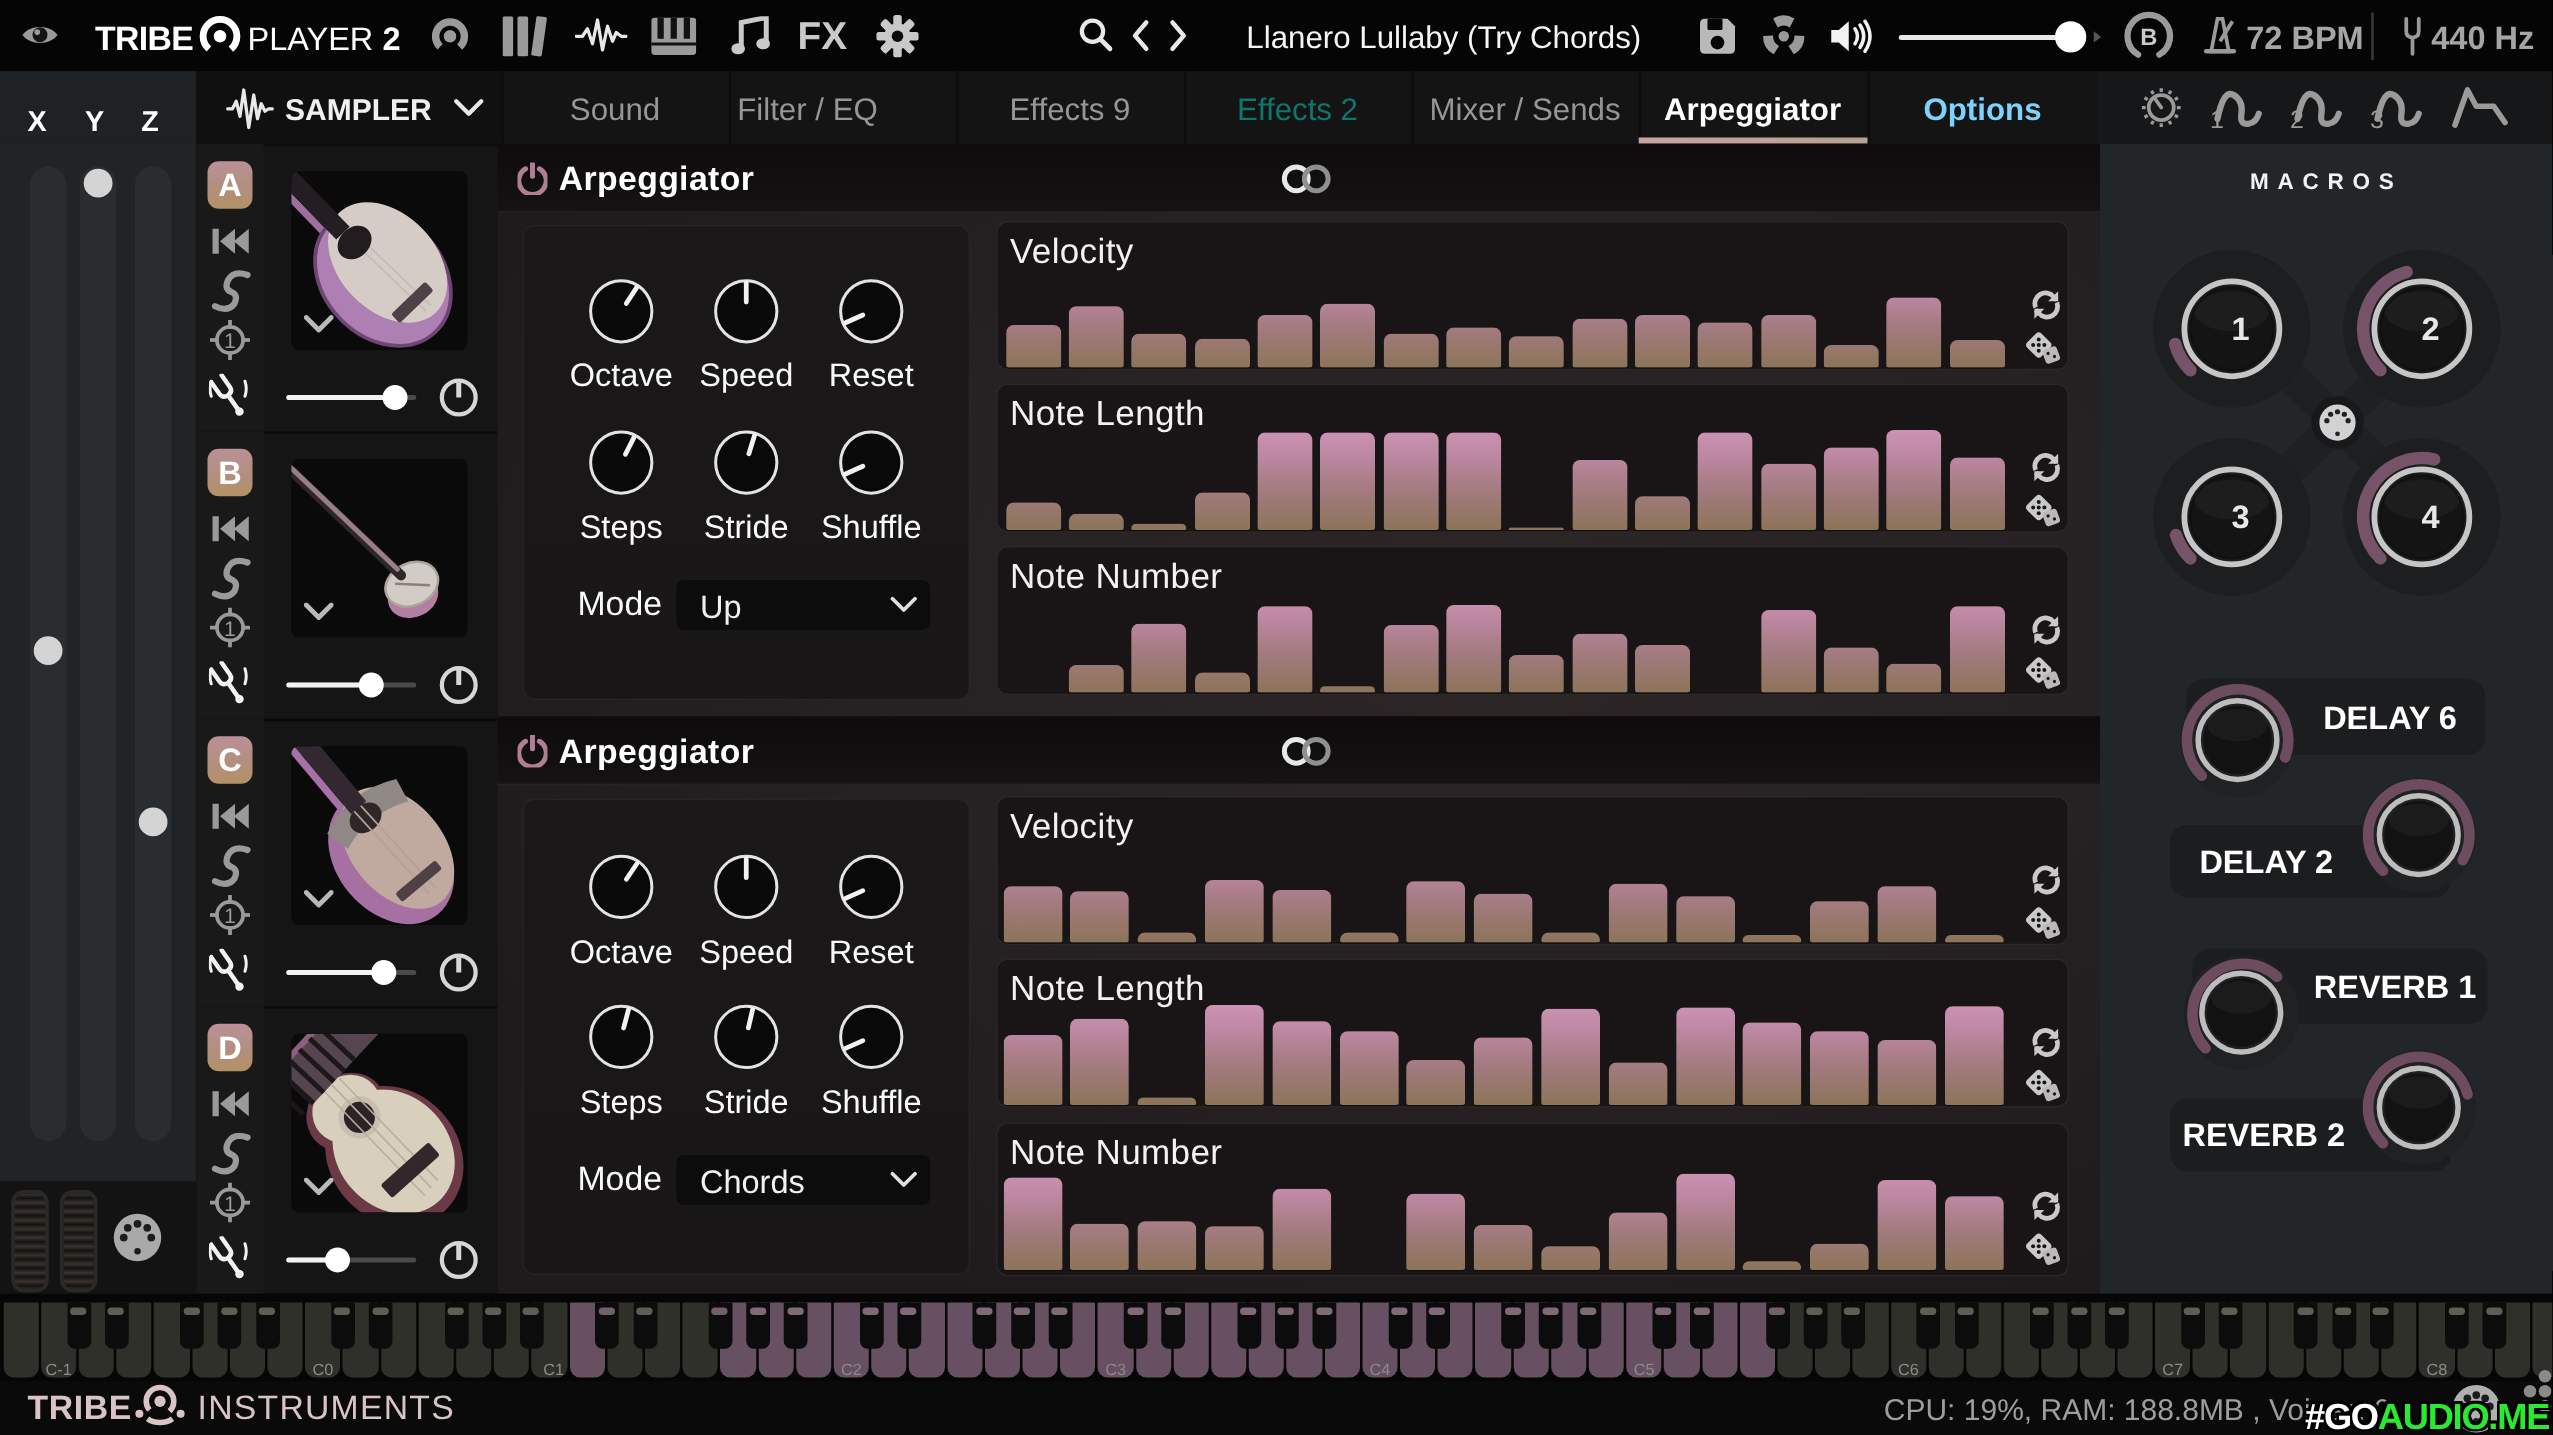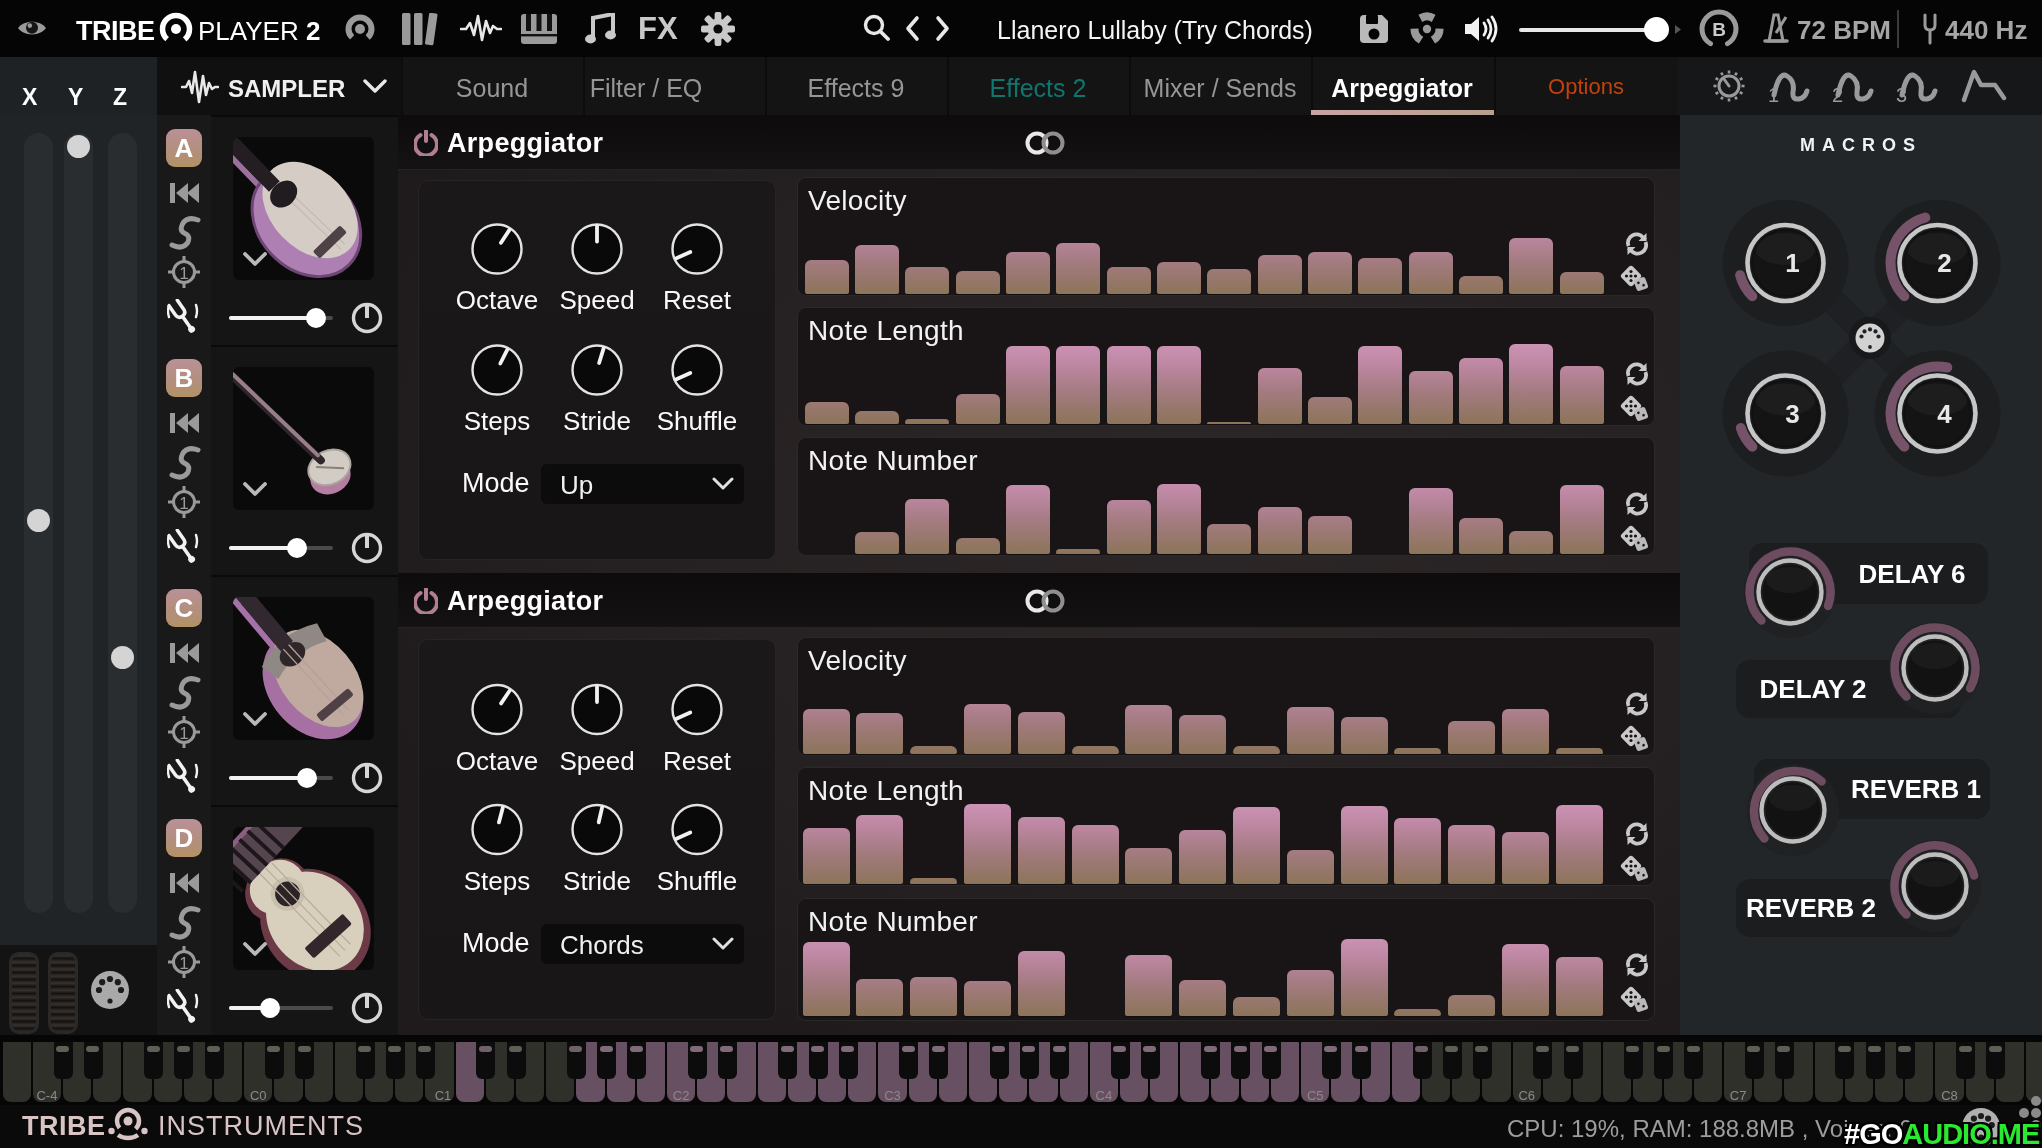--- a/index.html
+++ b/index.html
@@ -127,21 +127,21 @@
     <div class="txt" style="left:646px;top:74px;transform:translateX(-50%);font-size:25px;font-weight:500;color:#969696">Filter / EQ</div>
     <div class="abs" style="left:765px;top:57px;width:182px;height:58px;border-left:2px solid #0c0c0c;"></div>
     <div class="txt" style="left:856px;top:74px;transform:translateX(-50%);font-size:25px;font-weight:500;color:#969696">Effects 9</div>
     <div class="abs" style="left:947px;top:57px;width:182px;height:58px;border-left:2px solid #0c0c0c;"></div>
     <div class="txt" style="left:1038px;top:74px;transform:translateX(-50%);font-size:25px;font-weight:500;color:#0f766e">Effects 2</div>
     <div class="abs" style="left:1129px;top:57px;width:182px;height:58px;border-left:2px solid #0c0c0c;"></div>
     <div class="txt" style="left:1220px;top:74px;transform:translateX(-50%);font-size:25px;font-weight:500;color:#969696">Mixer / Sends</div>
     <div class="abs" style="left:1311px;top:57px;width:183px;height:58px;border-left:2px solid #0c0c0c;"></div>
     <div class="txt" style="left:1402px;top:74px;transform:translateX(-50%);font-size:25px;font-weight:700;color:#ffffff">Arpeggiator</div>
     <div class="abs" style="left:1494px;top:57px;width:184px;height:58px;border-left:2px solid #0c0c0c;"></div>
-    <div class="txt" style="left:1586px;top:74px;transform:translateX(-50%);font-size:22px;font-weight:400;color:#c2410c">Options</div>
+    <div class="txt" style="left:1586px;top:74px;transform:translateX(-50%);font-size:25px;font-weight:700;color:#7dd3fc">Options</div>
     <div class="abs" style="left:1311px;top:110px;width:183px;height:5px;background:linear-gradient(90deg,#c8a4a4,#b7a08e)"></div>
     <svg style="position:absolute;left:1713px;top:70px;" width="32" height="32" viewBox="0 0 32 32">
       <circle cx="16" cy="16" r="10" fill="none" stroke="#9a9a9a" stroke-width="3"></circle>
       <line x1="16.0" y1="3.5" x2="16.0" y2="0.5" stroke="#9a9a9a" stroke-width="2.6"></line>
       <line x1="22.2" y1="5.2" x2="23.8" y2="2.6" stroke="#9a9a9a" stroke-width="2.6"></line>
       <line x1="26.8" y1="9.7" x2="29.4" y2="8.2" stroke="#9a9a9a" stroke-width="2.6"></line>
       <line x1="28.5" y1="16.0" x2="31.5" y2="16.0" stroke="#9a9a9a" stroke-width="2.6"></line>
       <line x1="26.8" y1="22.2" x2="29.4" y2="23.7" stroke="#9a9a9a" stroke-width="2.6"></line>
       <line x1="22.2" y1="26.8" x2="23.8" y2="29.4" stroke="#9a9a9a" stroke-width="2.6"></line>
       <line x1="16.0" y1="28.5" x2="16.0" y2="31.5" stroke="#9a9a9a" stroke-width="2.6"></line>
@@ -764,21 +764,21 @@
       <ellipse cx="113" cy="683" rx="24" ry="13" fill="#2e2e2e" opacity="0.35"></ellipse>
       <circle cx="255" cy="771" r="46" fill="#1f2123"></circle>
       <path d="M226.4 799.6 A40.5 40.5 0 1 1 294.1 760.5" fill="none" stroke="#6d4c5f" stroke-width="8.5" stroke-linecap="round"></path>
       <circle cx="255" cy="771" r="31.5" fill="none" stroke="#bdbdbd" stroke-width="4.4"></circle>
       <circle cx="255" cy="771" r="27.5" fill="#121212"></circle>
       <ellipse cx="255" cy="759" rx="24" ry="13" fill="#2e2e2e" opacity="0.35"></ellipse>
     </svg>
 <div class="abs" style="left:0;top:1035px;width:2042px;height:70px;background:#060606"></div>
     <div class="abs" style="left:2.6px;top:1042px;width:28.2px;height:60px;border-radius:1px 1px 8px 8px;background:#30302a"></div>
     <div class="abs" style="left:32.8px;top:1042px;width:28.2px;height:60px;border-radius:1px 1px 8px 8px;background:#30302a"></div>
-    <div class="txt" style="left:46.9px;top:1088px;transform:translateX(-50%);font-size:13px;color:#8a8a8a">C-4</div>
+    <div class="txt" style="left:46.9px;top:1088px;transform:translateX(-50%);font-size:13px;color:#8a8a8a">C-1</div>
     <div class="abs" style="left:63.0px;top:1042px;width:28.2px;height:60px;border-radius:1px 1px 8px 8px;background:#30302a"></div>
     <div class="abs" style="left:93.2px;top:1042px;width:28.2px;height:60px;border-radius:1px 1px 8px 8px;background:#30302a"></div>
     <div class="abs" style="left:123.4px;top:1042px;width:28.2px;height:60px;border-radius:1px 1px 8px 8px;background:#30302a"></div>
     <div class="abs" style="left:153.6px;top:1042px;width:28.2px;height:60px;border-radius:1px 1px 8px 8px;background:#30302a"></div>
     <div class="abs" style="left:183.8px;top:1042px;width:28.2px;height:60px;border-radius:1px 1px 8px 8px;background:#30302a"></div>
     <div class="abs" style="left:214.0px;top:1042px;width:28.2px;height:60px;border-radius:1px 1px 8px 8px;background:#30302a"></div>
     <div class="abs" style="left:244.2px;top:1042px;width:28.2px;height:60px;border-radius:1px 1px 8px 8px;background:#30302a"></div>
     <div class="txt" style="left:258.3px;top:1088px;transform:translateX(-50%);font-size:13px;color:#8a8a8a">C0</div>
     <div class="abs" style="left:274.4px;top:1042px;width:28.2px;height:60px;border-radius:1px 1px 8px 8px;background:#30302a"></div>
     <div class="abs" style="left:304.6px;top:1042px;width:28.2px;height:60px;border-radius:1px 1px 8px 8px;background:#30302a"></div>

